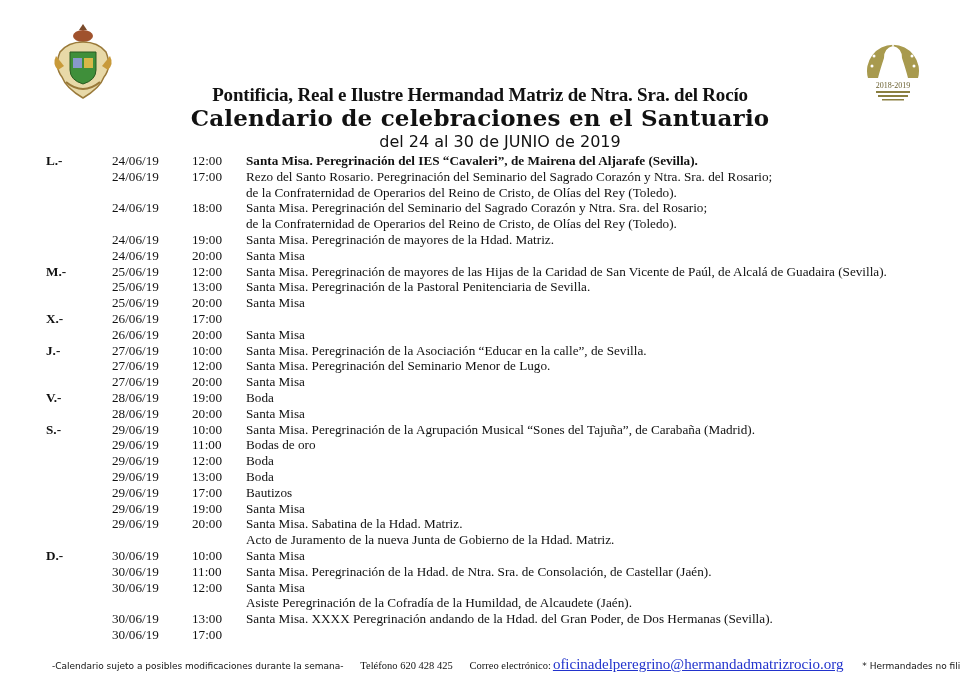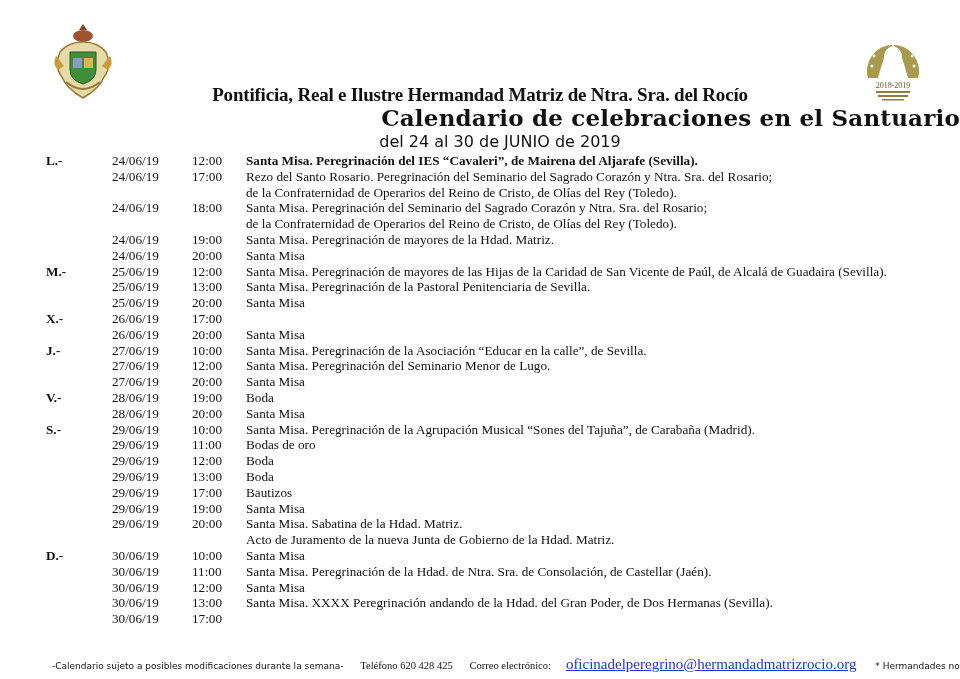--- a/index.html
+++ b/index.html
@@ -2,21 +2,21 @@
 <html><head>
 <meta charset="utf-8">
 <style>
   html, body { margin: 0; padding: 0; background: #ffffff; }
   body { width: 960px; height: 679px; position: relative; overflow: hidden;
          font-family: "Liberation Serif", serif; color: #111; }
   .logo-left { position: absolute; left: 52px; top: 22px; width: 62px; height: 80px; }
   .logo-right { position: absolute; left: 860px; top: 26px; width: 66px; height: 80px; }
   .header { position: absolute; left: 0; width: 960px; text-align: center; }
   .h1 { top: 84px; font-size: 19px; font-weight: bold; letter-spacing: -0.2px; font-family: Liberation Serif, serif; }
-  .h2 { top: 104px; font-size: 23px; font-weight: bold; font-family: "DejaVu Serif", serif; letter-spacing: 0.2px; text-align: right; }
+  .h2 { top: 104px; font-size: 23px; font-weight: bold; font-family: "DejaVu Serif", serif; letter-spacing: 0.2px; }
   .h3 { top: 132px; font-size: 16px; font-family: "DejaVu Sans", sans-serif; left: 20px; }
   .schedule { position: absolute; left: 0; top: 153px; width: 960px; }
   .row { position: relative; height: 15.8px; font-size: 13.2px; line-height: 15.8px; white-space: nowrap; }
   .row.bold .desc { font-weight: bold; }
   .day { position: absolute; left: 46px; font-weight: bold; }
   .date { position: absolute; left: 112px; }
   .time { position: absolute; left: 192px; }
   .desc { position: absolute; left: 246px; }
   .footer { position: absolute; top: 656px; left: 52px; right: 40px; font-family: "DejaVu Sans", sans-serif;
             font-size: 9px; color: #111; white-space: nowrap; }
@@ -226,29 +226,35 @@
       <span class="desc">Santa Misa. Peregrinación de la Hdad. de Ntra. Sra. de Consolación, de Castellar (Jaén).</span>
     </div>
     <div class="row">
       <span class="day"></span>
       <span class="date">30/06/19</span>
       <span class="time">12:00</span>
       <span class="desc">Santa Misa</span>
     </div>
     <div class="row">
       <span class="day"></span>
+      <span class="date"></span>
+      <span class="time"></span>
+      <span class="desc">Asiste Peregrinación de la Cofradía de la Humildad, de Alcaudete (Jaén).</span>
+    </div>
+    <div class="row">
+      <span class="day"></span>
       <span class="date">30/06/19</span>
       <span class="time">13:00</span>
       <span class="desc">Santa Misa. XXXX Peregrinación andando de la Hdad. del Gran Poder, de Dos Hermanas (Sevilla).</span>
     </div>
     <div class="row">
       <span class="day"></span>
       <span class="date">30/06/19</span>
       <span class="time">17:00</span>
     </div>
   </div>
 
 <div class="footer">
   <span>-Calendario sujeto a posibles modificaciones durante la semana-</span>
   <span class="phone">Teléfono 620 428 425</span>
-  <span class="mail-label" style="margin-right:15px">Correo electrónico:</span><a href="mailto:oficinadelperegrino@hermandadmatrizrocio.org">oficinadelperegrino@hermandadmatrizrocio.org</a>
+  <span class="mail-label" style="margin-right:2px">Correo electrónico:</span><a href="mailto:oficinadelperegrino@hermandadmatrizrocio.org">oficinadelperegrino@hermandadmatrizrocio.org</a>
   <span style="margin-left:16px">* Hermandades no filiales/** Agrupaciones</span>
 </div>
 
 </body></html>

